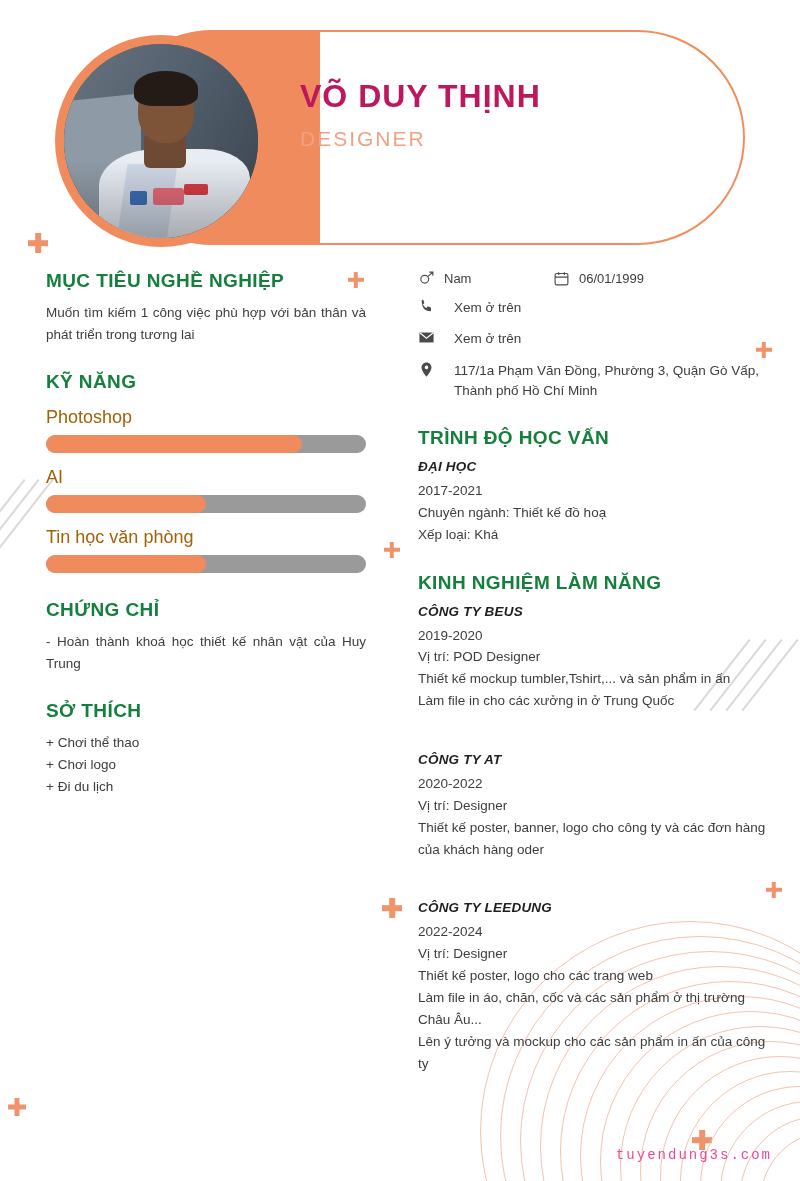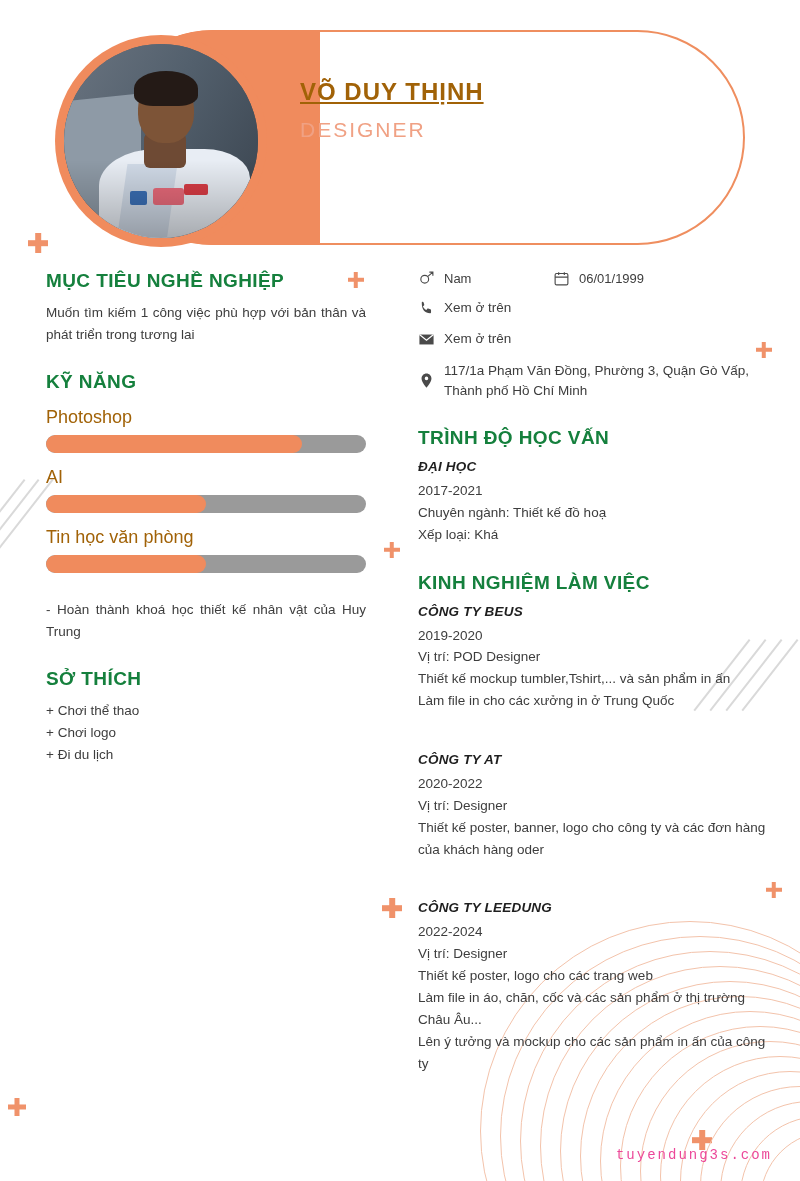--- a/index.html
+++ b/index.html
@@ -60,21 +60,21 @@
   .av-neck { position:absolute; left:41%; top:46%; width:22%; height:18%;
     background:#6e4a34; border-radius:6px; }
   .av-head { position:absolute; left:38%; top:17%; width:29%; height:34%;
     background:#7d5437; border-radius:48% 48% 44% 44%; }
   .av-hair { position:absolute; left:36%; top:14%; width:33%; height:18%;
     background:#241a16; border-radius:50% 50% 30% 30%; }
   .av-shadow { position:absolute; left:0; bottom:0; width:100%; height:40%;
     background: linear-gradient(to top, rgba(0,0,0,.28), rgba(0,0,0,0)); }
 
   .header-text { position:absolute; left:245px; top:48px; width:380px; }
-  .name { font-size:24px; font-weight:bold; color:#a16207; letter-spacing:1px; line-height:1.15;text-decoration:underline; }
+  .name { font-size:32px; font-weight:bold; color:#be185d; letter-spacing:1px; line-height:1.15; }
   .role { margin-top:12px; font-size:21px; color:#f0a184; letter-spacing:2px; }
 
   
   .left-col { position:absolute; left:46px; top:270px; width:320px; }
   .right-col { position:absolute; left:418px; top:270px; width:350px; }
 
   .sec-title {
     color:#15803d; font-size:19px; font-weight:bold; letter-spacing:.4px;
     margin-bottom:10px;
   }
@@ -83,21 +83,21 @@
 
   .skill-label { font-size:18px; color:#a16207; margin:14px 0 7px; }
   .bar { height:18px; border-radius:9px; background:#9a9a9a; overflow:hidden; }
   .bar > i { display:block; height:100%; background:#f08b5d; border-radius:9px; }
 
   .block { margin-top:26px; }
   .sub-title { font-size:13.5px; font-weight:bold; color:#1f1f1f; margin-bottom:6px; letter-spacing:.2px;font-style:italic; }
   .line { font-size:13.5px; line-height:1.62; color:#3d3d3d; }
 
   
-  .contact-row { display:flex; align-items:center; margin-bottom:11px; font-size:13.5px; }
+  .contact-row { display:flex; align-items:flex-start; margin-bottom:11px; font-size:13.5px;gap:10px; }
   .contact-ico { width:26px; flex:0 0 26px; color:#4a4a4a; display:flex; align-items:flex-start; justify-content:flex-start; }
   .contact-ico svg { display:block; }
   .contact-txt { flex:1; line-height:1.5; }
   .contact-top { display:flex; margin-bottom:11px; }
   .contact-half { display:flex; align-items:center; font-size:13px; }
   .contact-half.first { width:135px; }
 
   
   .stripes { position:absolute; pointer-events:none; }
   .stripes i { position:absolute; background:#d9d9d9; width:1.5px; height:90px; transform:rotate(38deg); }
@@ -199,20 +199,21 @@
       </div>
       <div>
         <div class="skill-label">Tin học văn phòng</div>
         <div class="bar">
             <i id="bar2" style="width: 50%;"></i>
           </div>
       </div>
     </div>
 
     <div class="block">
+      <div class="sec-title">CHỨNG CHỈ</div>
       <div class="body-text just">- Hoàn thành khoá học thiết kế nhân vật của Huy Trung</div>
     </div>
 
     <div class="block">
       <div class="sec-title">SỞ THÍCH</div>
       <div class="line">+ Chơi thể thao</div>
       <div class="line">+ Chơi logo</div>
       <div class="line">+ Đi du lịch</div>
     </div>
   </div>
@@ -272,21 +273,21 @@
 
     <div class="block">
       <div class="sec-title">TRÌNH ĐỘ HỌC VẤN</div>
       <div class="sub-title">ĐẠI HỌC</div>
       <div class="line">2017-2021</div>
       <div class="line">Chuyên ngành: Thiết kế đồ hoạ</div>
       <div class="line">Xếp loại: Khá</div>
     </div>
 
     <div class="block">
-      <div class="sec-title">KINH NGHIỆM LÀM VIỆC</div>
+      <div class="sec-title">KINH NGHIỆM LÀM NĂNG</div>
 
       <div style="margin-bottom:40px;">
         <div class="sub-title">CÔNG TY BEUS</div>
         <div class="line">2019-2020</div>
         <div class="line">Vị trí: POD Designer</div>
         <div class="line">Thiết kế mockup tumbler,Tshirt,... và sản phẩm in ấn</div>
         <div class="line">Làm file in cho các xưởng in ở Trung Quốc</div>
       </div>
 
       <div style="margin-bottom:40px;">

